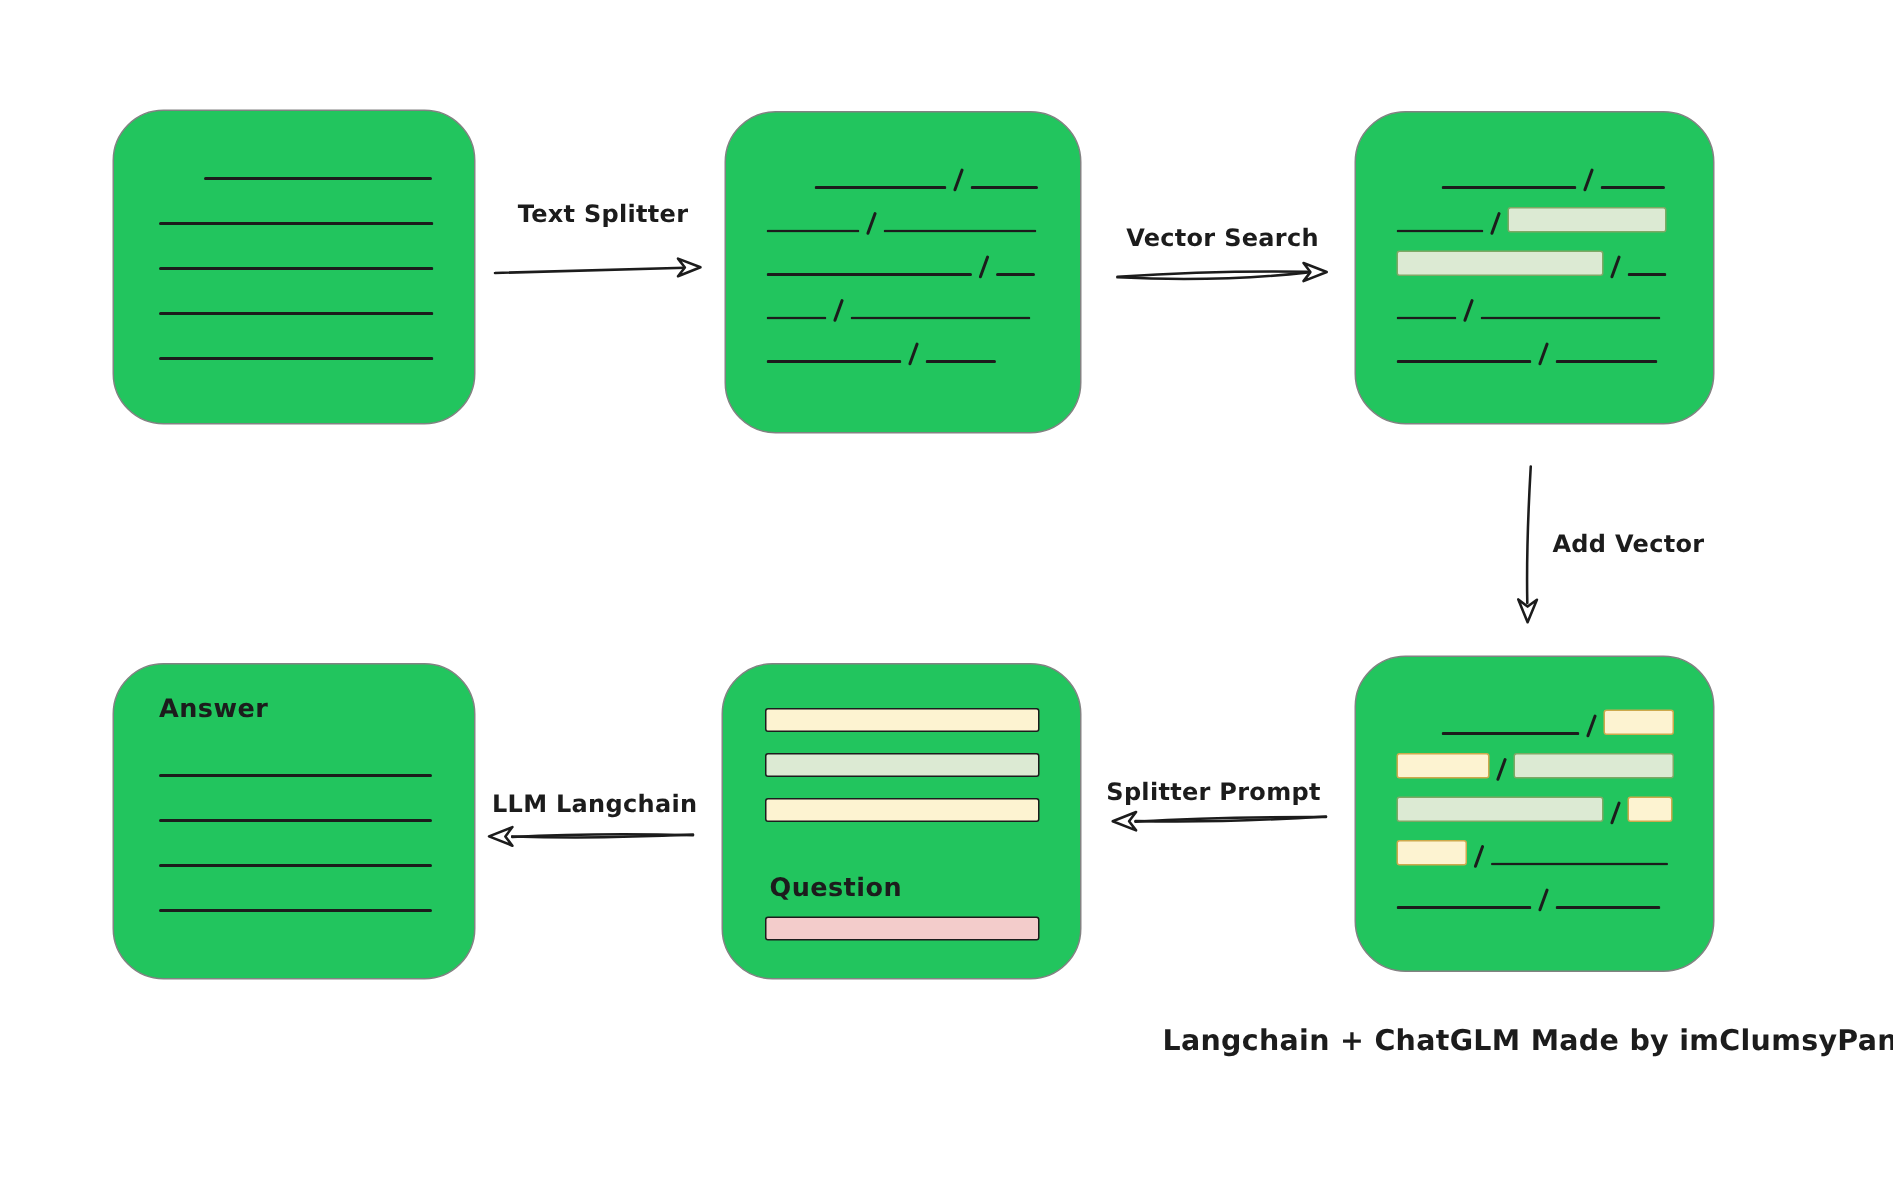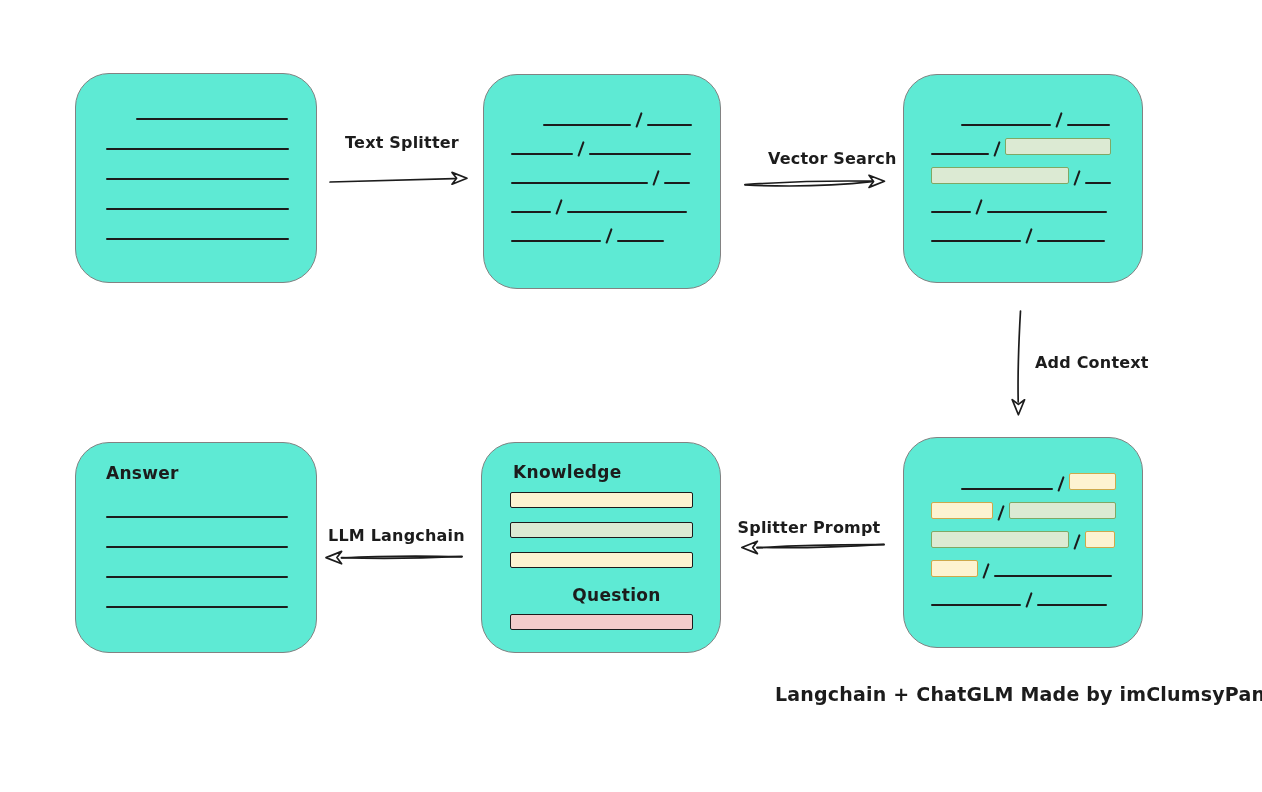--- a/index.html
+++ b/index.html
@@ -10,21 +10,21 @@
     position: relative;
     width: 1262px;
     height: 792px;
     background: #ffffff;
     overflow: hidden;
   }
 
   
   .node {
     position: absolute;
-    background: #5eead4;
+    background: #22c55e;
     border: 1.6px solid var(--box-border, #828282);
     border-radius: 34px;
   }
   #doc-box      { left:  75px; top:  73px; width: 242px; height: 210px; padding: 28px 0 0 30px; }
   #chunks-box   { left: 483px; top:  74px; width: 238px; height: 215px; padding: 33px 0 0 27px; }
   #vector-box   { left: 903px; top:  74px; width: 240px; height: 209px; padding: 33px 0 0 27px; }
   #context-box  { left: 903px; top: 437px; width: 240px; height: 211px; padding: 34px 0 0 27px; }
   #prompt-box   { left: 481px; top: 442px; width: 240px; height: 211px; padding: 19px 0 0 28px; }
   #answer-box   { left:  75px; top: 442px; width: 242px; height: 211px; padding: 20px 0 0 30px; }
 
@@ -41,34 +41,34 @@
   .bar-green  { background: var(--green-fill, #dcead3); border-color: var(--green-border, #7fa865); }
   .bar-yellow { background: var(--yellow-fill, #fdf3d1); border-color: var(--yellow-border, #cda94c); }
   .bar-red    { background: var(--red-fill, #f3cccb); border-color: var(--red-border, #b5524e); }
 
   
   .box-title { font-size: 17px; font-weight: 600; letter-spacing: 0.3px; line-height: 20px; }
   #prompt-box .box-title { margin-left: 3px; }
   .pbar { width: 183px; height: 16px; border-radius: 2px; border: 1.6px solid; }
   .pbar + .pbar { margin-top: 14px; }
   #prompt-bars { margin-top: 10px; }
-  #question-title { margin-top: 17px; margin-left: 1px; text-align: center; }
+  #question-title { margin-top: 34px; margin-left: 1px; }
   #question-bars { margin-top: 9px; }
 
   
   #answer-lines { margin-top: 33px; }
   .ans-line { width: 182px; height: 0; border-bottom: 2px solid var(--line, #1c1c1c); border-radius: 1px; margin-bottom: 28px; }
 
   
   .arrow-label {
     position: absolute; font-size: 16px; font-weight: 600;
     letter-spacing: 0.2px; white-space: nowrap; color: var(--line, #1c1c1c);
   }
   #lbl-text-splitter   { left: 338px; top: 133px; width: 128px; text-align: center; }
-  #lbl-vector-search   { left: 768px; top: 149px; width: 146px; }
+  #lbl-vector-search   { left: 742px; top: 149px; width: 146px; text-align: center; }
   #lbl-add-context     { left: 1035px; top: 353px; }
   #lbl-generate-prompt { left: 734px; top: 518px; width: 150px; text-align: center; }
   #lbl-llm-response    { left: 328px; top: 526px; width: 128px; text-align: center; }
 
   .arrow-svg { position: absolute; left: 0; top: 0; width: 1262px; height: 792px; pointer-events: none; }
   .arrow-svg path { stroke: var(--line, #1c1c1c); fill: none; stroke-width: 1.7; stroke-linecap: round; stroke-linejoin: round; }
   .arrow-svg path.head { fill: #ffffff; }
 
   .caption {
     position: absolute; left: 775px; top: 683px; width: 400px;
@@ -177,21 +177,20 @@
         <span class="seg-line" style="width: 118px;"></span>
       </div>
       <div class="seg-row">
         <span class="seg-line" style="width: 90px;"></span>
         <span class="slash"></span>
         <span class="seg-line" style="width: 70px;"></span>
       </div>
     </div>
 
   <div class="node" id="prompt-box">
-    <div class="box-title">Knowledge</div>
     <div id="prompt-bars">
         <div class="pbar bar-yellow"></div>
         <div class="pbar bar-green"></div>
         <div class="pbar bar-yellow"></div>
       </div>
     <div class="box-title" id="question-title">Question</div>
     <div id="question-bars">
         <div class="pbar bar-red"></div>
       </div>
   </div>
@@ -232,18 +231,18 @@
 
     <g>
       <path d="M462 556.4 Q 396 559.4 341.5 557.6"></path>
       <path d="M462 556.8 Q 396 555.2 341.5 558"></path>
       <path class="head" d="M341.6 551.4 L326 557.6 L341.6 563.8 L336.9 557.6 Z"></path>
     </g>
   </svg>
 
   <div class="arrow-label" id="lbl-text-splitter">Text Splitter</div>
   <div class="arrow-label" id="lbl-vector-search">Vector Search</div>
-  <div class="arrow-label" id="lbl-add-context">Add Context</div>
+  <div class="arrow-label" id="lbl-add-context">Add Vector</div>
   <div class="arrow-label" id="lbl-generate-prompt">Splitter Prompt</div>
   <div class="arrow-label" id="lbl-llm-response">LLM Langchain</div>
 
   <div class="caption">Langchain + ChatGLM Made by imClumsyPanda</div>
 </div>
 
 </body></html>

